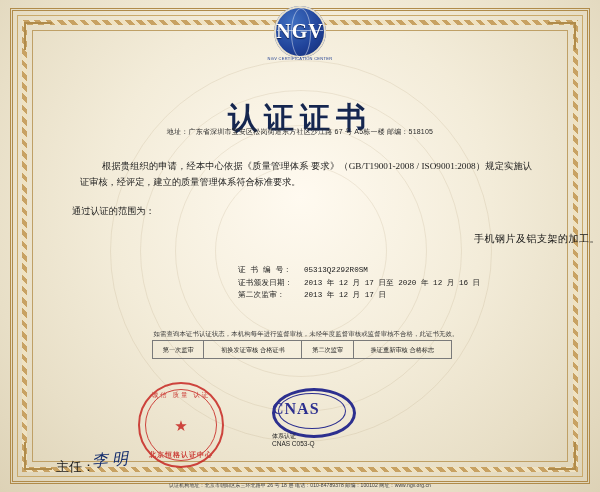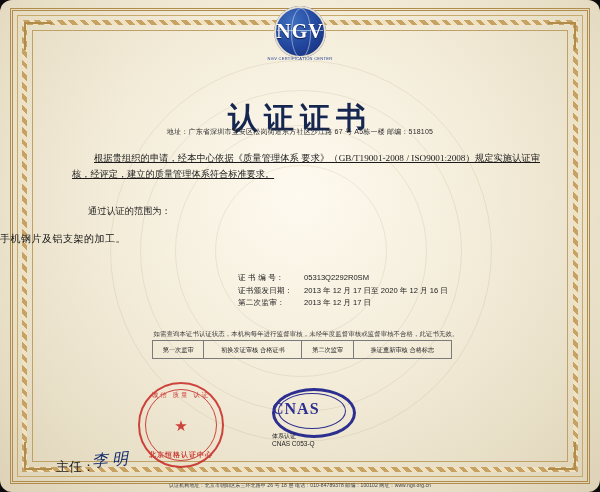--- a/index.html
+++ b/index.html
@@ -8,21 +8,20 @@
     background:#0c0c0c;
     font-family:"Liberation Sans", sans-serif;
   }
   #cert{
     position:relative;
     width:600px;height:492px;
     background:#efe7d5;
     background-image:
       radial-gradient(ellipse at 50% 40%, #fffaf0 0%, #f3ecd9 45%, #e8dfc7 75%, #ddd2b6 100%);
     box-sizing:border-box;
-    border-radius:12px;
   }
   
   .ring{
     position:absolute;border-radius:50%;
     border:1px solid rgba(170,150,110,.18);
     pointer-events:none;
   }
   .r1{left:110px;top:60px;width:380px;height:380px;}
   .r2{left:140px;top:90px;width:320px;height:320px;}
   .r3{left:175px;top:125px;width:250px;height:250px;}
@@ -101,34 +100,34 @@
   .address{
     position:absolute;left:0;right:0;top:127px;text-align:center;
     font-size:7px;color:#2a2a2a;letter-spacing:.2px;
   }
 
   .body-text{
     position:absolute;left:72px;right:60px;top:150px;
     font-family:"Liberation Serif", serif;
     font-size:9.2px;line-height:16px;color:#1b1b1b;text-align:justify;
   }
-  .body-text p{margin:0;text-decoration:underline;}
+  .body-text p{margin:8px;}
   .indent{text-indent:22px;}
   .scope-line{
-    position:absolute;left:88px;right:60px;top:205px;
+    position:absolute;left:72px;right:60px;top:205px;
     font-family:"Liberation Serif", serif;font-size:9.2px;color:#1b1b1b;
   }
   .scope-value{
-    position:absolute;left:0;right:0;top:232px;text-align:left;
+    position:absolute;left:0;right:0;top:232px;text-align:right;
     font-family:"Liberation Serif", serif;font-size:10px;color:#111;letter-spacing:.5px;
   }
 
   .details{
-    position:absolute;left:238px;top:272px;
-    font-size:7.6px;line-height:12.6px;color:#1b1b1b;
+    position:absolute;left:238px;top:264px;
+    font-size:7.6px;line-height:12.6px;color:#1b1b1b;font-family:Liberation Mono, monospace;
   }
   .details .row{white-space:nowrap;}
   .details .lbl{display:inline-block;width:66px;letter-spacing:.2px;}
   .details .val{display:inline-block;}
 
   .note{
     position:absolute;left:72px;right:60px;top:330px;
     font-size:6.4px;color:#3a3a3a;text-align:center;letter-spacing:.1px;
   }
 

